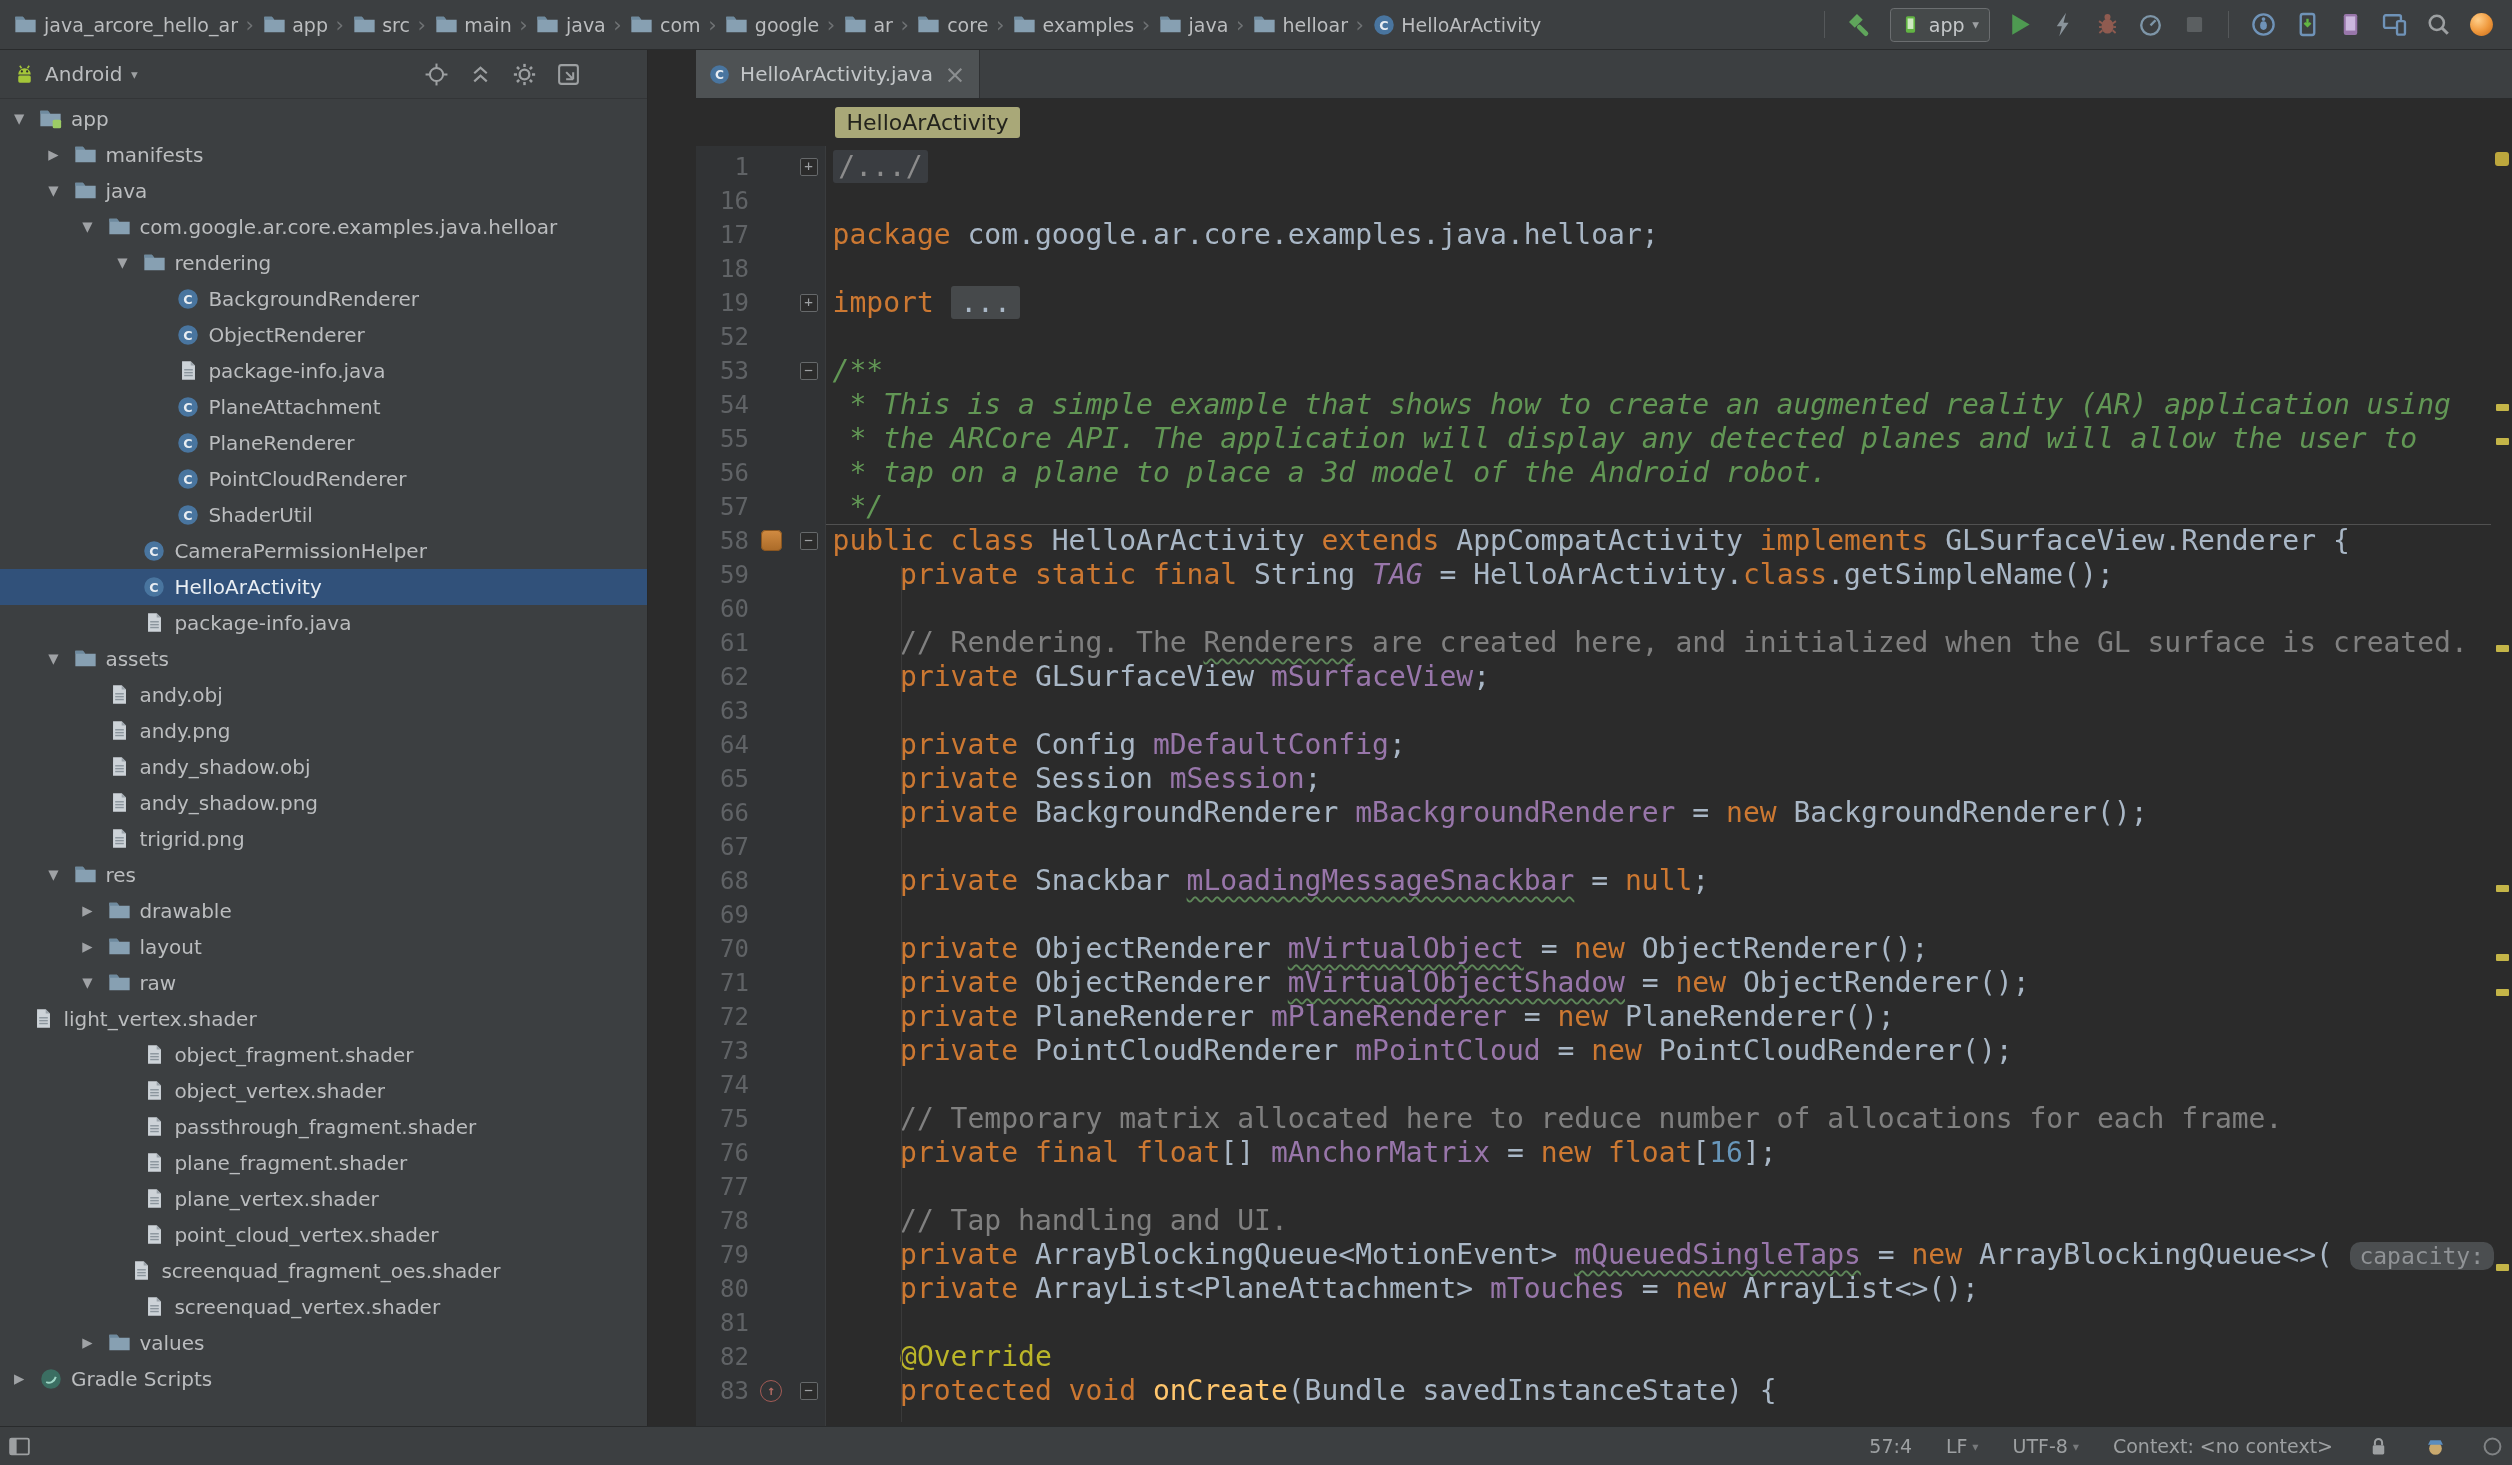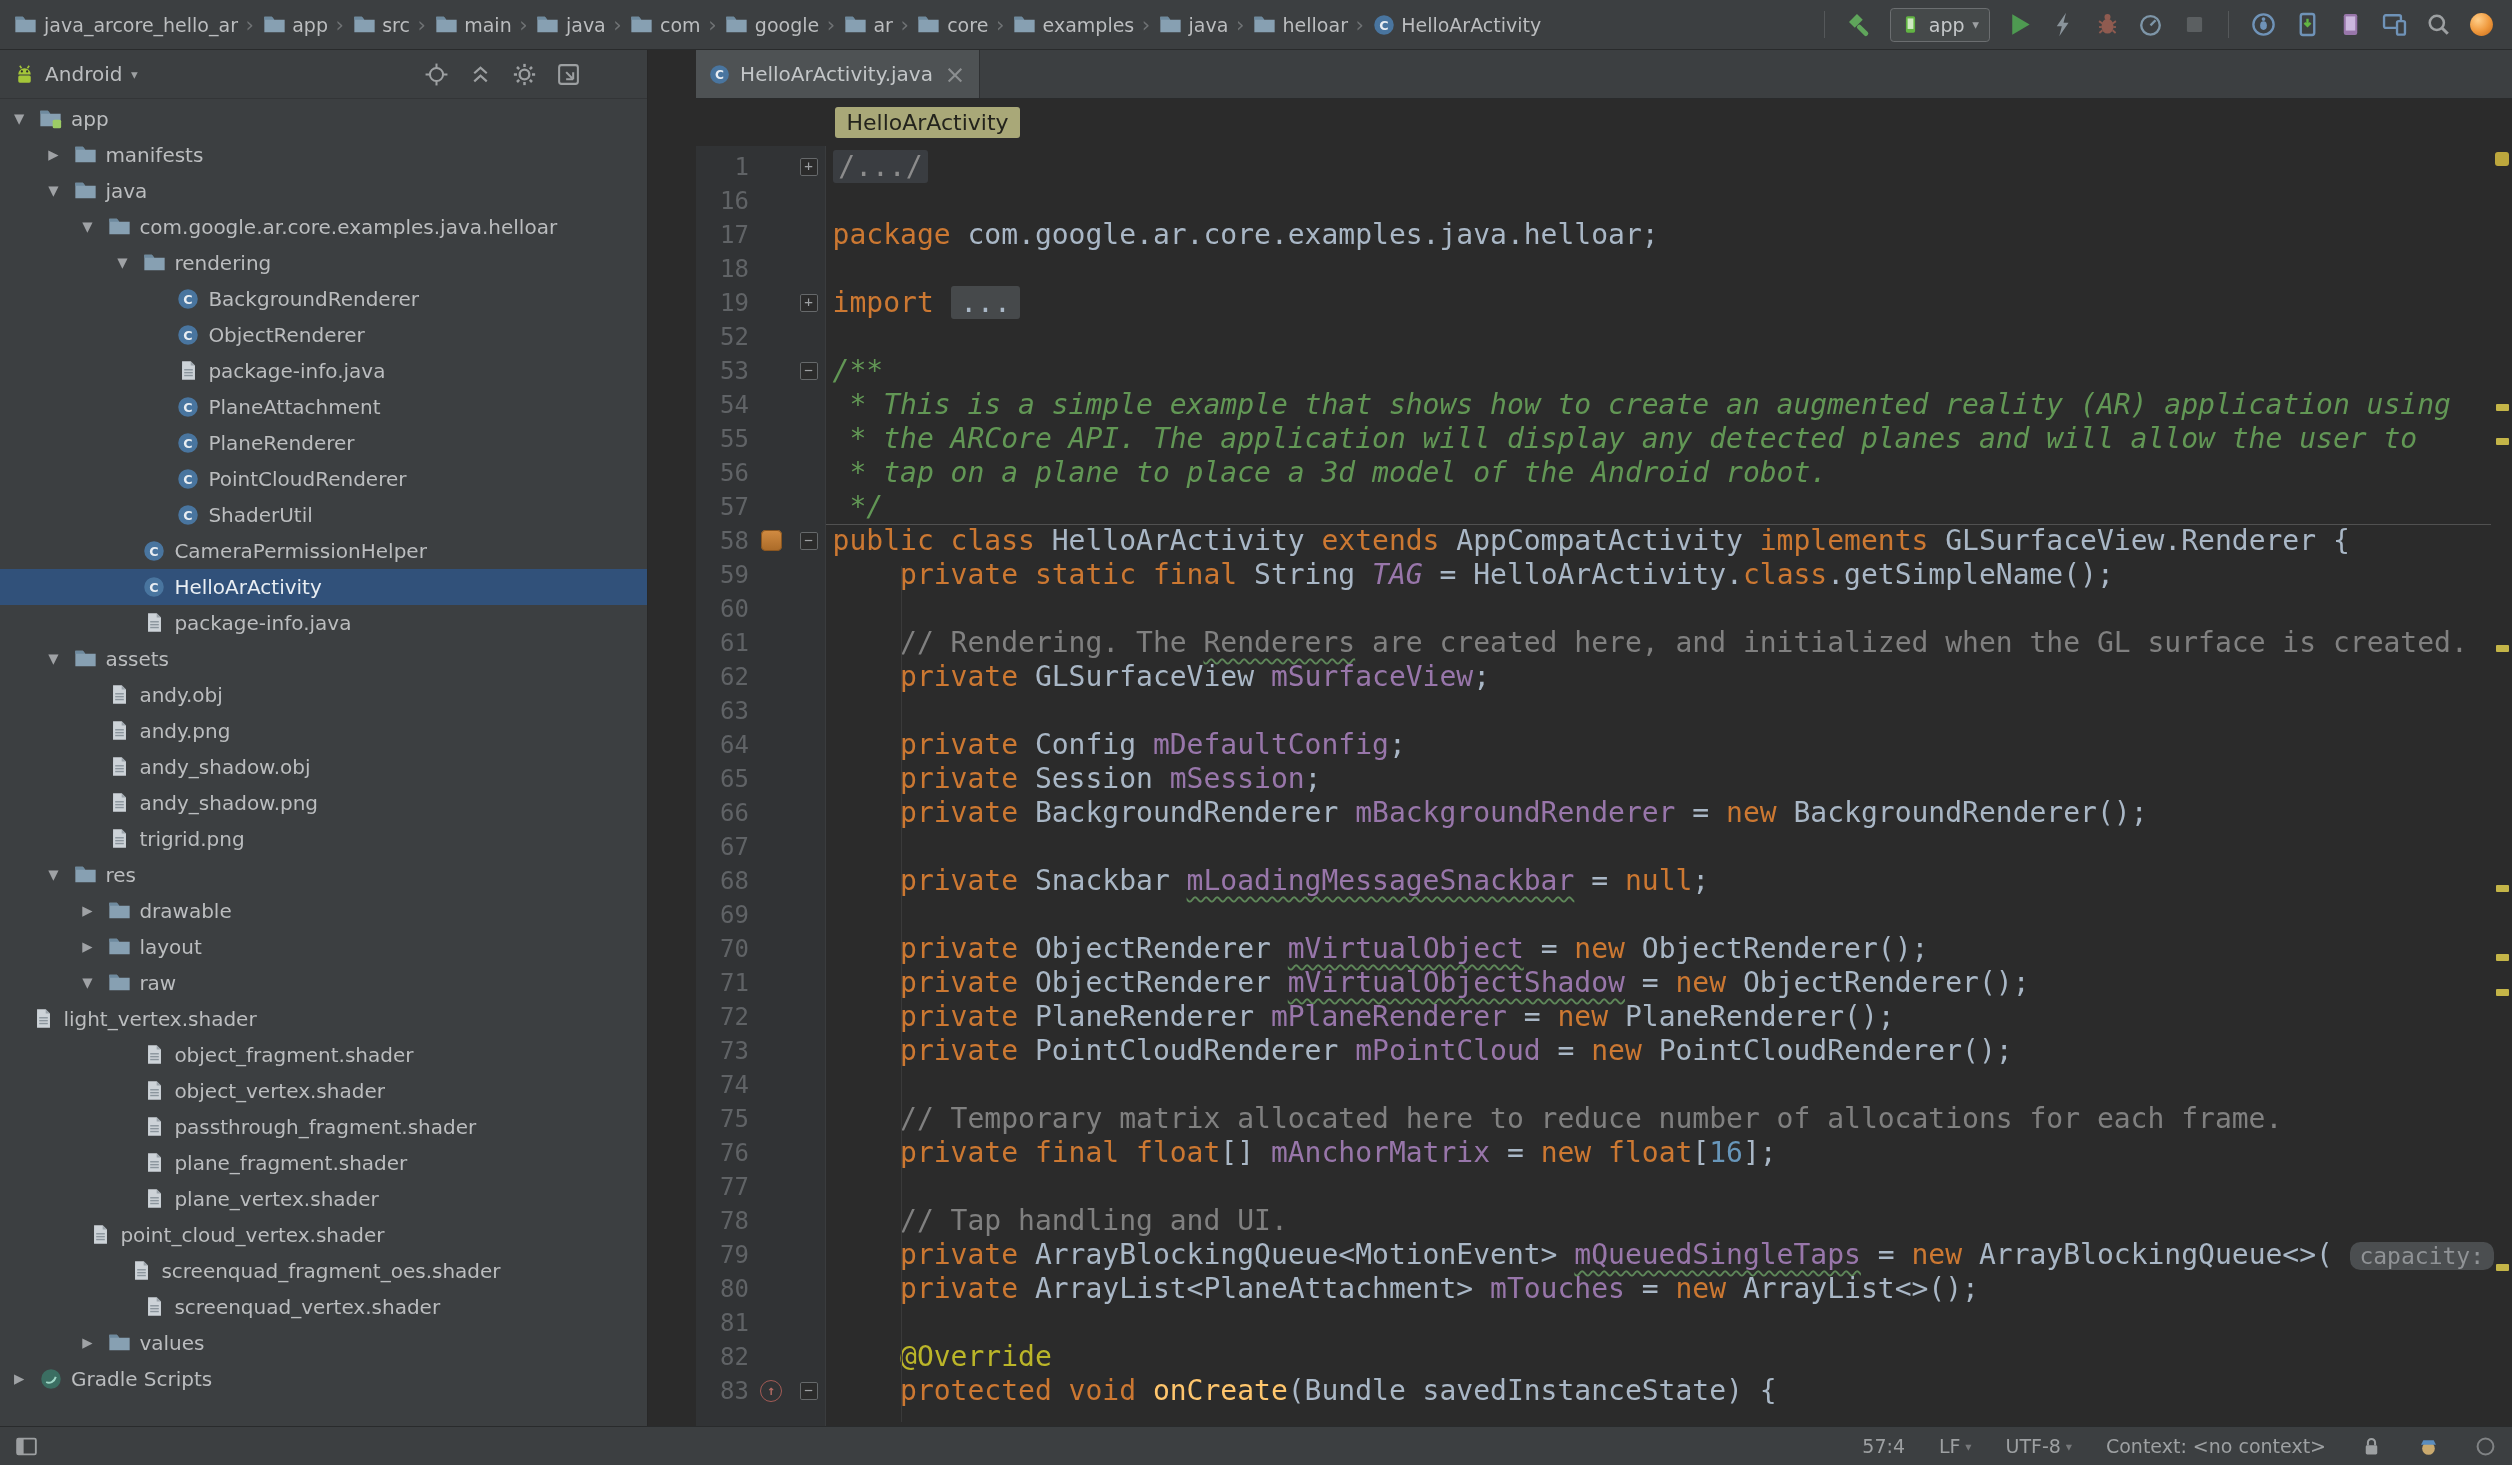--- a/index.html
+++ b/index.html
@@ -76,21 +76,21 @@
   .hint{background:#4B4E50;color:#909396;border-radius:10.5px;padding:1px 9.6px;font-size:23px;}
   .wavy{text-decoration-line:underline;text-decoration-style:wavy;text-decoration-color:#5E8759;
     text-decoration-thickness:1.9px;text-underline-offset:5.7px;text-decoration-skip-ink:none;}
 
   .indent-guide{position:absolute;left:205px;top:420px;height:856px;width:1px;background:#3A3A3A;}
   .stripe{position:absolute;top:0;right:0;bottom:0;width:21px;}
   .inspect-box{position:absolute;top:5.7px;right:2.9px;width:14.3px;height:14.3px;border-radius:2.9px;background:#BCA73D;}
   .smark{position:absolute;right:2.9px;width:13.4px;height:6.7px;background:#C4B548;border-radius:1px;}
 
   
-  .status-bar{background:#3C3F41;border-top:1px solid #292B2C;display:flex;align-items:center;padding:0 15px;font-size:19px;color:#9DA0A2;}
+  .status-bar{background:#3C3F41;border-top:1px solid #292B2C;display:flex;align-items:center;padding:0 8px;font-size:19px;color:#9DA0A2;}
   .status-right{margin-left:auto;display:flex;align-items:center;gap:34px;}
   .widget{display:flex;align-items:center;gap:4.8px;}
   .mini-caret{font-size:12.4px;color:#77797B;}
 </style>
 </head>
 <body>
 
 <div class="app">
 
   <div class="navbar">
@@ -758,21 +758,21 @@
                 <path fill="#9BA3AA" d="M9.5 1.5l3 3h-3z"></path>
                 <g stroke="#8B959D" stroke-width="1">
                   <line x1="5" y1="7.5" x2="11" y2="7.5"></line>
                   <line x1="5" y1="9.5" x2="11" y2="9.5"></line>
                   <line x1="5" y1="11.5" x2="11" y2="11.5"></line>
                 </g>
               </svg>
             </span>
             <span class="tlabel">plane_vertex.shader</span>
           </div>
-          <div class="trow" style="padding-left: 57px; text-align: right;">
+          <div class="trow" style="padding-left: 111px; text-align: right;">
             <span class="arrow"></span>
             <span class="ticon">
               <svg width="23" height="23" viewBox="0 0 16 16">
                 <path fill="#CDD3D8" d="M3.5 1.5h6l3 3v10h-9z"></path>
                 <path fill="#9BA3AA" d="M9.5 1.5l3 3h-3z"></path>
                 <g stroke="#8B959D" stroke-width="1">
                   <line x1="5" y1="7.5" x2="11" y2="7.5"></line>
                   <line x1="5" y1="9.5" x2="11" y2="9.5"></line>
                   <line x1="5" y1="11.5" x2="11" y2="11.5"></line>
                 </g>

